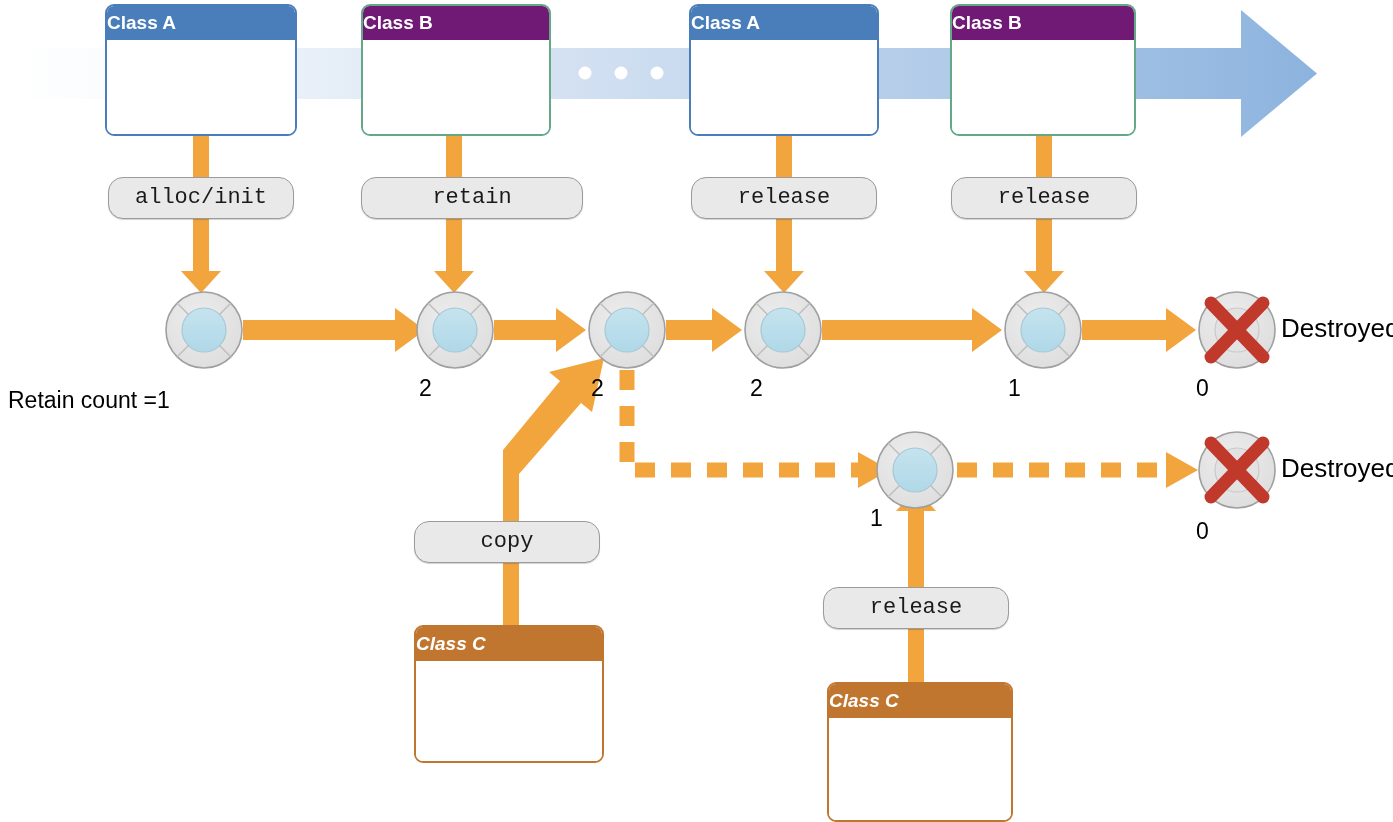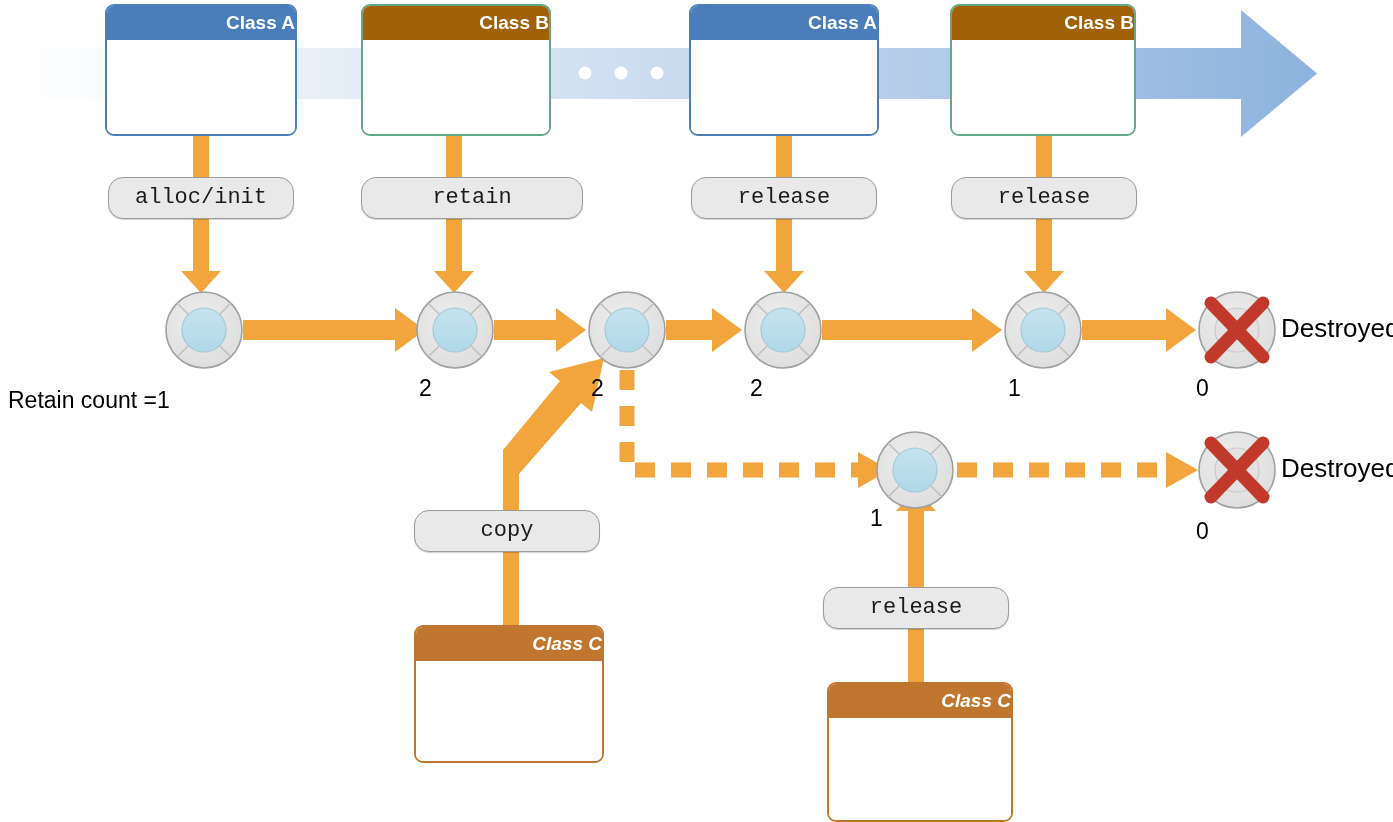--- a/index.html
+++ b/index.html
@@ -29,34 +29,34 @@
   .class-box {
     position: absolute;
     box-sizing: border-box;
     border-radius: 9px;
     overflow: hidden;
     background: #ffffff;
   }
   .class-box .cb-header {
     height: 34px;
     line-height: 34px;
-    text-align: right;
+    text-align: left;
     color: #ffffff;
     font-weight: bold;
     font-size: 19px;
     font-family: "Liberation Sans", sans-serif;
   }
   .class-box .cb-body {
     background: #ffffff;
     height: calc(100% - 34px);
   }
   .box-blue  { border: 2px solid #4a7ebb; }
   .box-blue  .cb-header { background: #4a7ebb; }
   .box-green { border: 2px solid #63a887; }
-  .box-green .cb-header { background: #a16207; }
+  .box-green .cb-header { background: #701a75; }
   .box-orange{ border: 2px solid #c0762f; font-style: italic; }
   .box-orange .cb-header { background: #c0762f; }
 
   
   .op-pill {
     position: absolute;
     box-sizing: border-box;
     background: #e9e9e9;
     border: 1.5px solid #9b9b9b;
     border-radius: 15px;
@@ -295,21 +295,21 @@
 
   <div class="class-box box-orange" style="left:827px; top:682px; width:186px; height:140px;">
     <div class="cb-header">Class C</div>
     <div class="cb-body"></div>
   </div>
 
   <div class="op-pill" style="left:108px; top:177px; width:186px;">alloc/init</div>
   <div class="op-pill" style="left:361px; top:177px; width:222px;">retain</div>
   <div class="op-pill" style="left:691px; top:177px; width:186px;">release</div>
   <div class="op-pill" style="left:951px; top:177px; width:186px;">release</div>
-  <div class="op-pill" style="left:414px; top:510px; width:186px;">copy</div>
+  <div class="op-pill" style="left:414px; top:521px; width:186px;">copy</div>
   <div class="op-pill" style="left:823px; top:587px; width:186px;">release</div>
 
   <div class="retain-count-text" style="left:8px; top:387px;">Retain count =1</div>
 
   <div class="count-label" style="left:419px; top:375px;">2</div>
   <div class="count-label" style="left:591px; top:375px;">2</div>
   <div class="count-label" style="left:750px; top:375px;">2</div>
   <div class="count-label" style="left:1008px; top:375px;">1</div>
   <div class="count-label" style="left:1196px; top:375px;">0</div>
 

